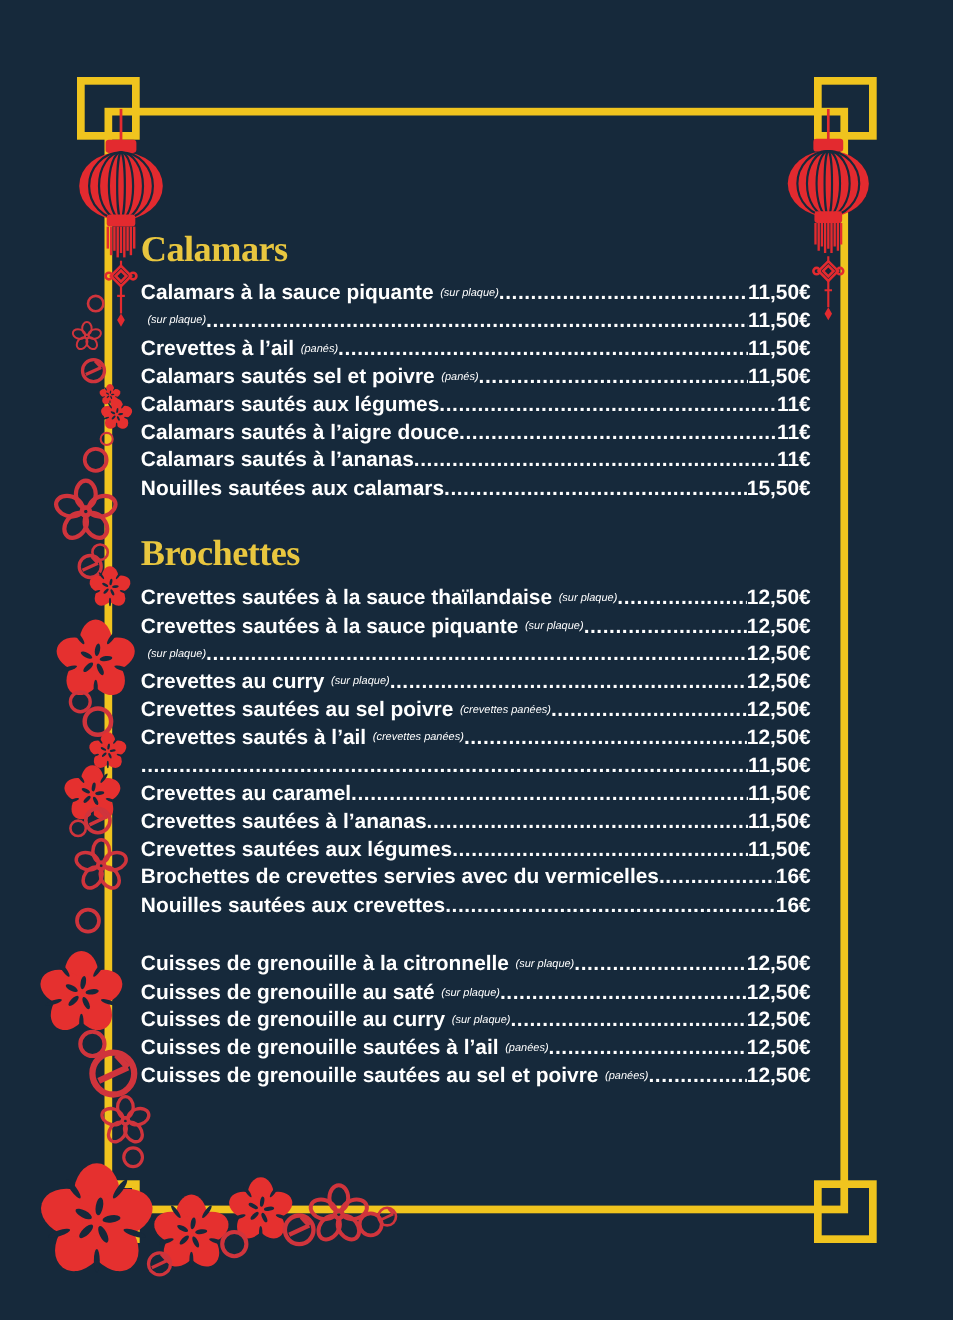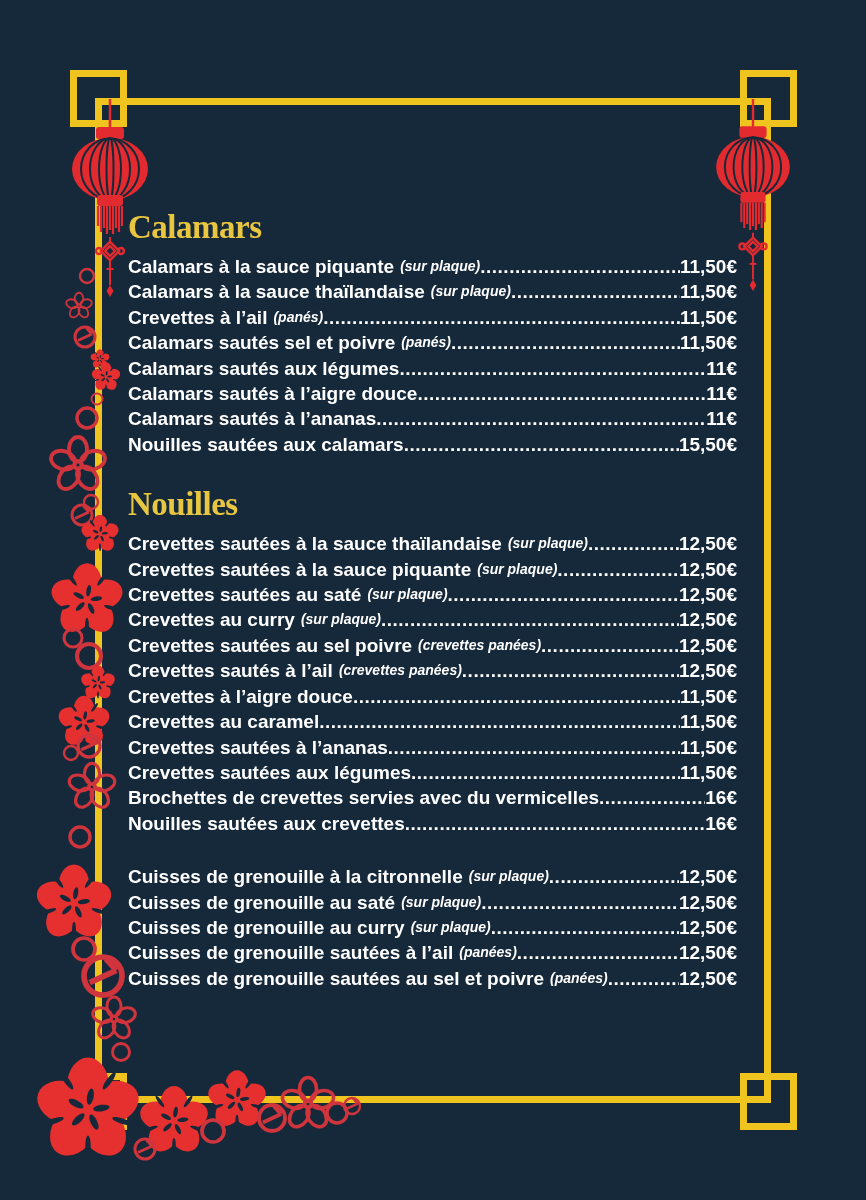--- a/index.html
+++ b/index.html
@@ -31,21 +31,21 @@
     font-weight:700;color:#E8C63F;font-size:33px;line-height:38px;
     margin:0 0 8px 0;letter-spacing:-0.5px;
   }
   .menu-section + .menu-section{margin-top:28px;}
   .row{
     display:flex;align-items:flex-end;
     font-size:19px;line-height:25.4px;font-weight:600;
   }
   .name{white-space:nowrap;}
   .note{
-    font-style:italic;font-weight:700;font-size:14px;
+    font-style:italic;font-weight:400;font-size:10px;
     margin-left:6px;white-space:nowrap;
   }
   .dots{
     flex:1;overflow:hidden;white-space:nowrap;
     letter-spacing:0.5px;min-width:10px;
   }
   .dots::after{
     content:"......................................................................................................................................................";
   }
   .price{white-space:nowrap;}
@@ -187,21 +187,20 @@
     <h2 class="section-title">Calamars</h2>
     <div class="rows">
   <div class="row">
     <span class="name">Calamars à la sauce piquante</span>
     <span class="note">(sur plaque)</span>
     <span class="dots"></span>
     <span class="price">11,50€</span>
   </div>
 
   <div class="row">
-    <span class="name">Calamars à la sauce thaïlandaise</span>
     <span class="note">(sur plaque)</span>
     <span class="dots"></span>
     <span class="price">11,50€</span>
   </div>
 
   <div class="row">
     <span class="name">Crevettes à l’ail</span>
     <span class="note">(panés)</span>
     <span class="dots"></span>
     <span class="price">11,50€</span>
@@ -238,38 +237,37 @@
   <div class="row">
     <span class="name">Nouilles sautées aux calamars</span>
 
     <span class="dots"></span>
     <span class="price">15,50€</span>
   </div>
 </div>
   </section>
 
   <section class="menu-section">
-    <h2 class="section-title">Nouilles</h2>
+    <h2 class="section-title">Brochettes</h2>
     <div class="rows">
   <div class="row">
     <span class="name">Crevettes sautées à la sauce thaïlandaise</span>
     <span class="note">(sur plaque)</span>
     <span class="dots"></span>
     <span class="price">12,50€</span>
   </div>
 
   <div class="row">
     <span class="name">Crevettes sautées à la sauce piquante</span>
     <span class="note">(sur plaque)</span>
     <span class="dots"></span>
     <span class="price">12,50€</span>
   </div>
 
   <div class="row">
-    <span class="name">Crevettes sautées au saté</span>
     <span class="note">(sur plaque)</span>
     <span class="dots"></span>
     <span class="price">12,50€</span>
   </div>
 
   <div class="row">
     <span class="name">Crevettes au curry</span>
     <span class="note">(sur plaque)</span>
     <span class="dots"></span>
     <span class="price">12,50€</span>
@@ -283,21 +281,20 @@
   </div>
 
   <div class="row">
     <span class="name">Crevettes sautés à l’ail</span>
     <span class="note">(crevettes panées)</span>
     <span class="dots"></span>
     <span class="price">12,50€</span>
   </div>
 
   <div class="row">
-    <span class="name">Crevettes à l’aigre douce</span>
 
     <span class="dots"></span>
     <span class="price">11,50€</span>
   </div>
 
   <div class="row">
     <span class="name">Crevettes au caramel</span>
 
     <span class="dots"></span>
     <span class="price">11,50€</span>

